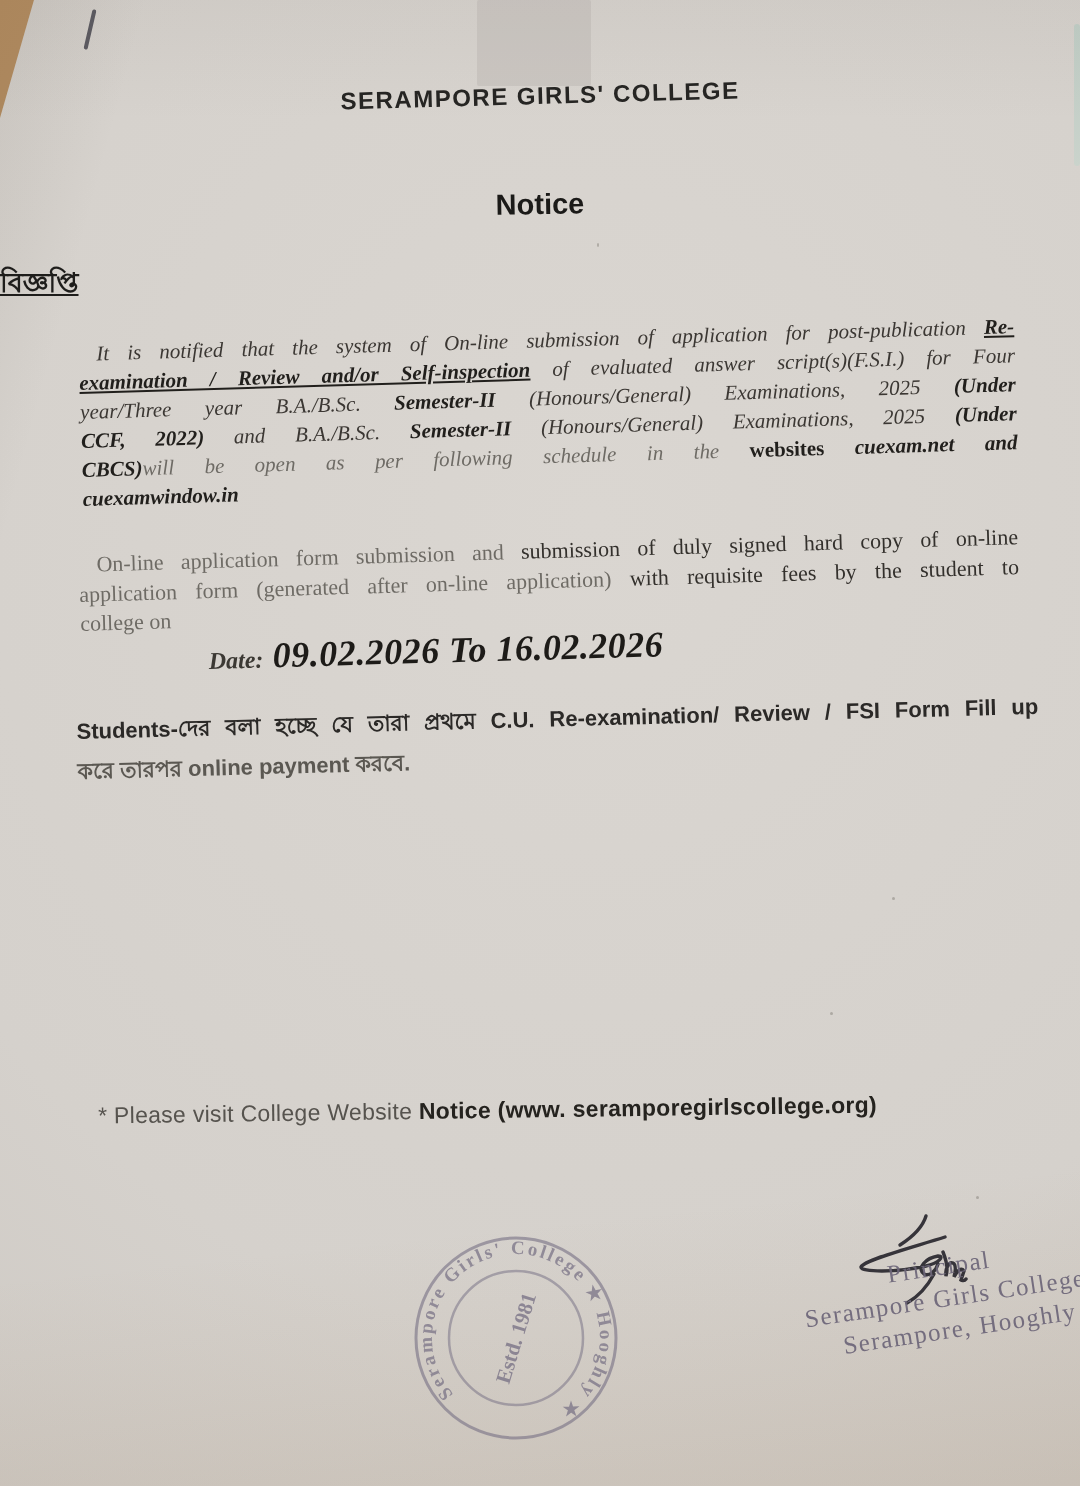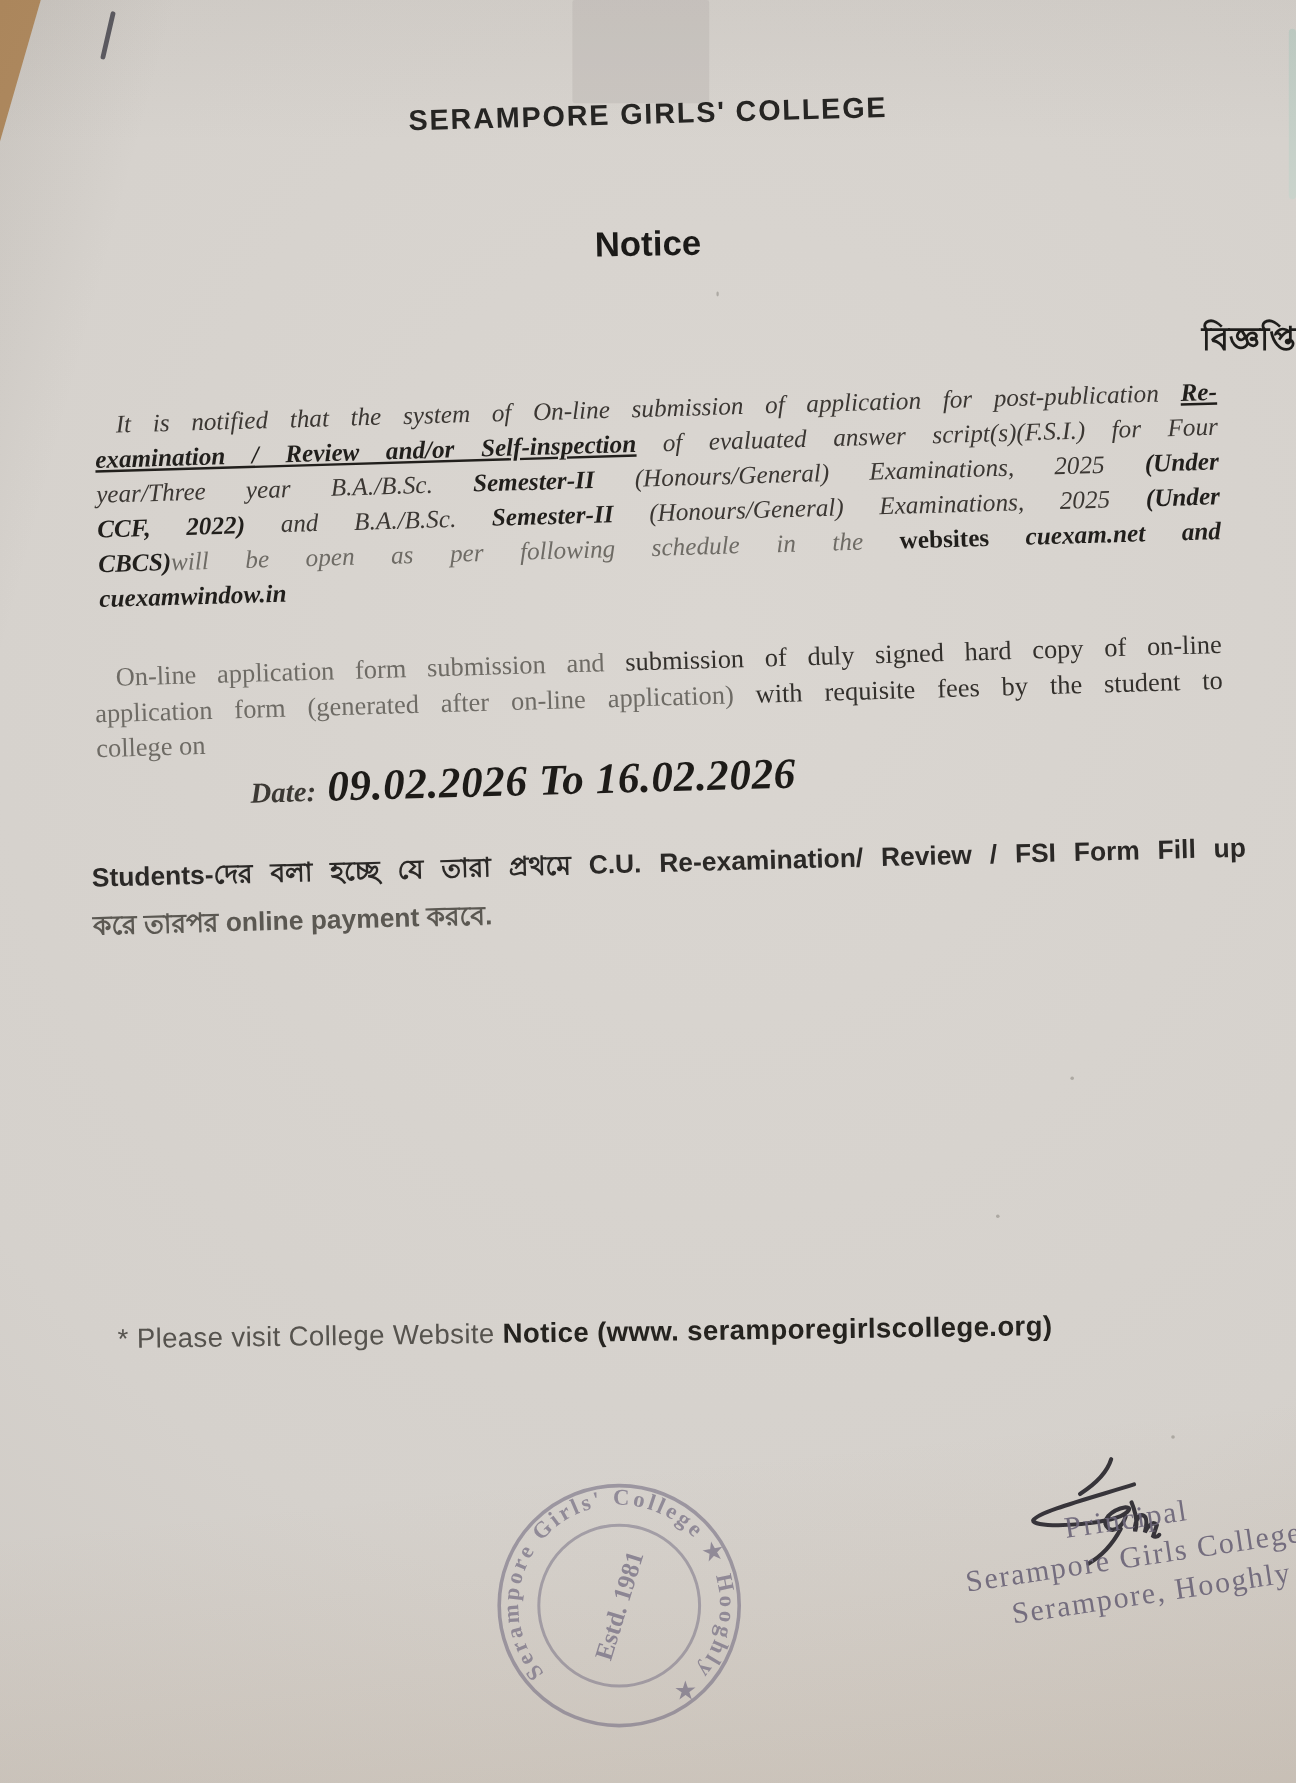--- a/index.html
+++ b/index.html
@@ -22,22 +22,22 @@
   .pen-mark{position:absolute;left:88px;top:9px;width:4px;height:41px;background:#46454d;
     border-radius:2px;transform:rotate(13deg);opacity:.85;}
   .artifact{position:absolute;left:477px;top:0;width:114px;height:86px;
     background:rgba(172,167,162,.30);border-radius:2px;}
   .speck{position:absolute;width:3px;height:3px;border-radius:50%;background:#8a867f;opacity:.55;}
 
   .college-name{position:absolute;left:0;top:82px;width:1080px;text-align:center;
     font-weight:bold;font-size:24px;letter-spacing:1.5px;color:#262523;transform:rotate(-1.6deg);}
   .notice-en{position:absolute;left:0;top:188px;width:1080px;text-align:center;
     font-weight:bold;font-size:29px;color:#1b1a18;transform:rotate(-1deg);}
-  .notice-bn{position:absolute;left:0;top:262px;width:1080px;text-align:right;
-    font-weight:600;font-size:27px;color:#1e1d1b;}
+  .notice-bn{position:absolute;left:0;top:262px;width:1080px;text-align:left;
+    font-weight:600;font-size:27px;color:#1e1d1b;text-decoration:underline;}
 
   .serif{font-family:"Liberation Serif","DejaVu Serif",serif;}
   .para1{position:absolute;left:78px;top:340px;width:936px;font-size:21px;line-height:29px;
     color:#3b3733;transform:rotate(-1.7deg);transform-origin:0 0;}
   .para2{position:absolute;left:78px;top:550px;width:940px;font-size:22px;line-height:29.5px;
     color:#33302c;transform:rotate(-1.7deg);transform-origin:0 0;}
   .line{display:block;}
   .j{text-align:justify;text-align-last:justify;}
   .indent{text-indent:18px;}
   .i{font-style:italic;}

